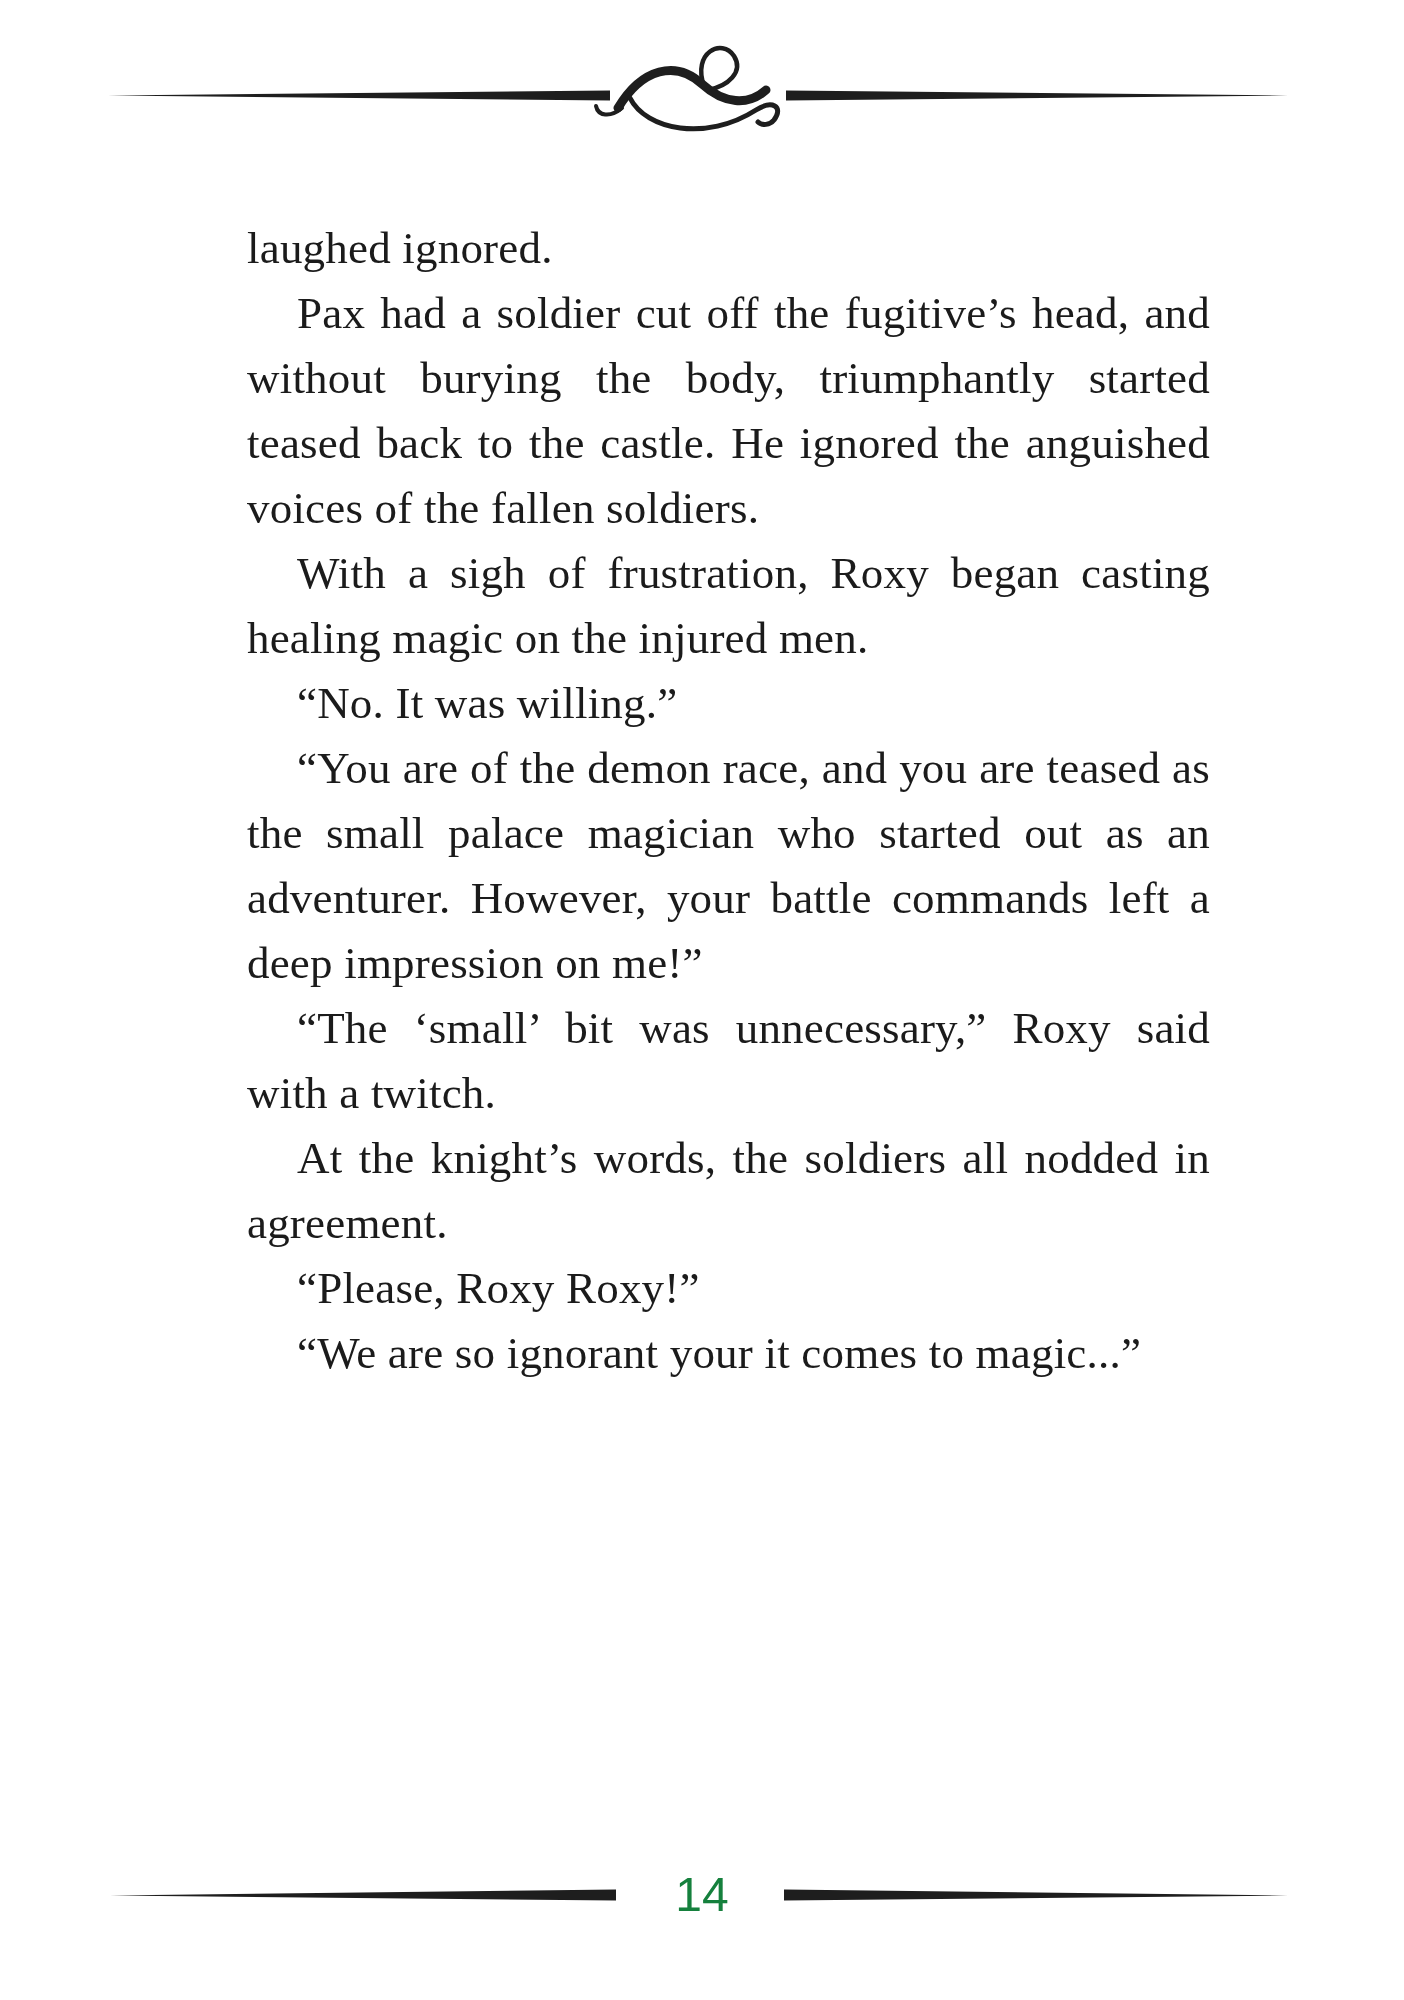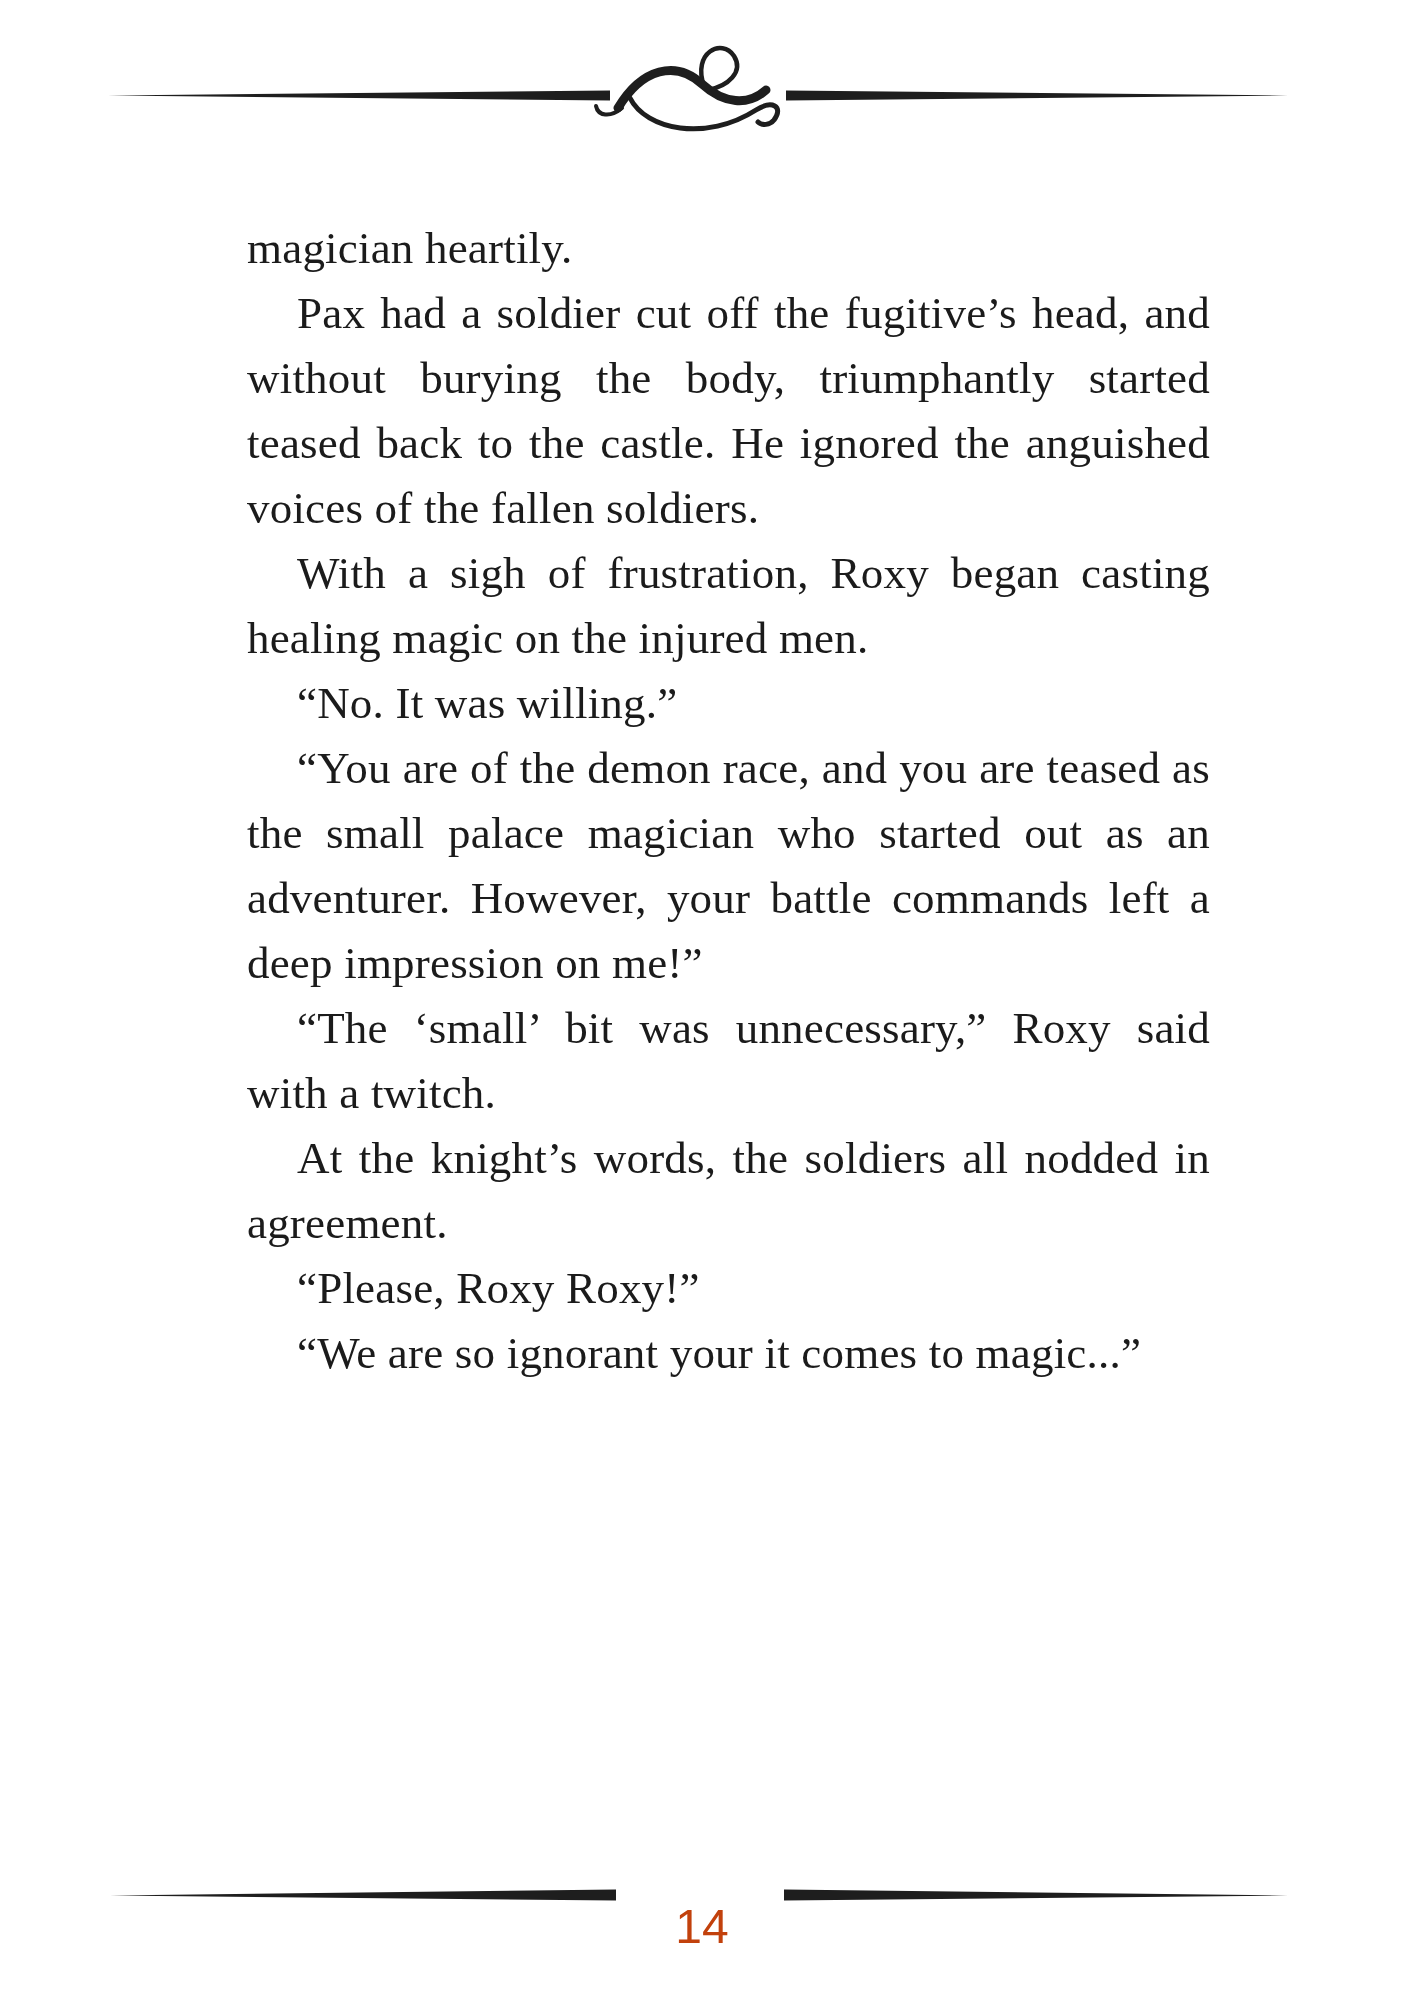--- a/index.html
+++ b/index.html
@@ -59,43 +59,42 @@
   }
   .page-number {
     position: absolute;
     left: 50%;
     top: 0;
     transform: translateX(-50%);
     height: 70px;
     line-height: 70px;
     font-family: "Liberation Sans", sans-serif;
     font-size: 48px;
-    color: #c2410c;
-    margin-top: 32px;
+    color: #15803d;
   }
 </style>
 </head>
 <body>
 
 <div class="page">
 
   <svg class="header-ornament" viewBox="0 0 1404 160" xmlns="http://www.w3.org/2000/svg" aria-hidden="true">
     <polygon points="108,95.5 610,90.5 610,100.5" fill="#1e1e1e"></polygon>
     <polygon points="786,90.5 786,100.5 1288,95.5" fill="#1e1e1e"></polygon>
     <g fill="none" stroke="#1e1e1e" stroke-linecap="round">
       <path d="M 618 108 C 642 68 676 60 702 84 C 724 104 748 106 766 90" stroke-width="9"></path>
       <path d="M 704 86 C 692 52 722 38 734 56 C 744 72 728 86 708 90" stroke-width="4.5"></path>
       <path d="M 630 98 C 646 130 706 142 756 110 C 772 100 784 106 774 120 C 770 125 762 126 758 122" stroke-width="5"></path>
       <path d="M 622 108 C 610 118 598 116 596 106" stroke-width="4"></path>
     </g>
   </svg>
 
   <div class="text-block">
 
-  <p class="para">magician heartily.</p>
+  <p class="para">laughed ignored.</p>
       <p class="para indent">Pax had a soldier cut off the fugitive’s head, and without burying the body, triumphantly started teased back to the castle. He ignored the anguished voices of the fallen soldiers.</p>
       <p class="para indent">With a sigh of frustration, Roxy began casting healing magic on the injured men.</p>
       <p class="para indent">“No. It was willing.”</p>
       <p class="para indent">“You are of the demon race, and you are teased as the small palace magician who started out as an adventurer. However, your battle commands left a deep impression on me!”</p>
       <p class="para indent">“The ‘small’ bit was unnecessary,” Roxy said with a twitch.</p>
       <p class="para indent">At the knight’s words, the soldiers all nodded in agreement.</p>
       <p class="para indent">“Please, Roxy Roxy!”</p>
       <p class="para indent">“We are so ignorant your it comes to magic...”</p>
     </div>
 

